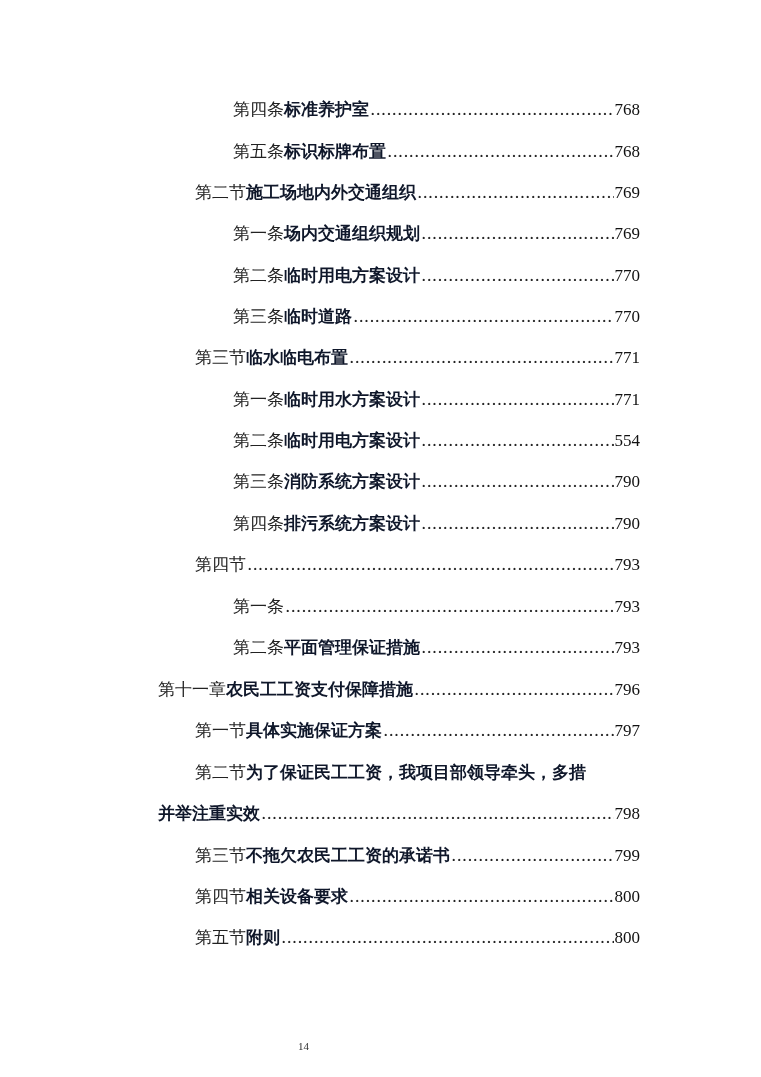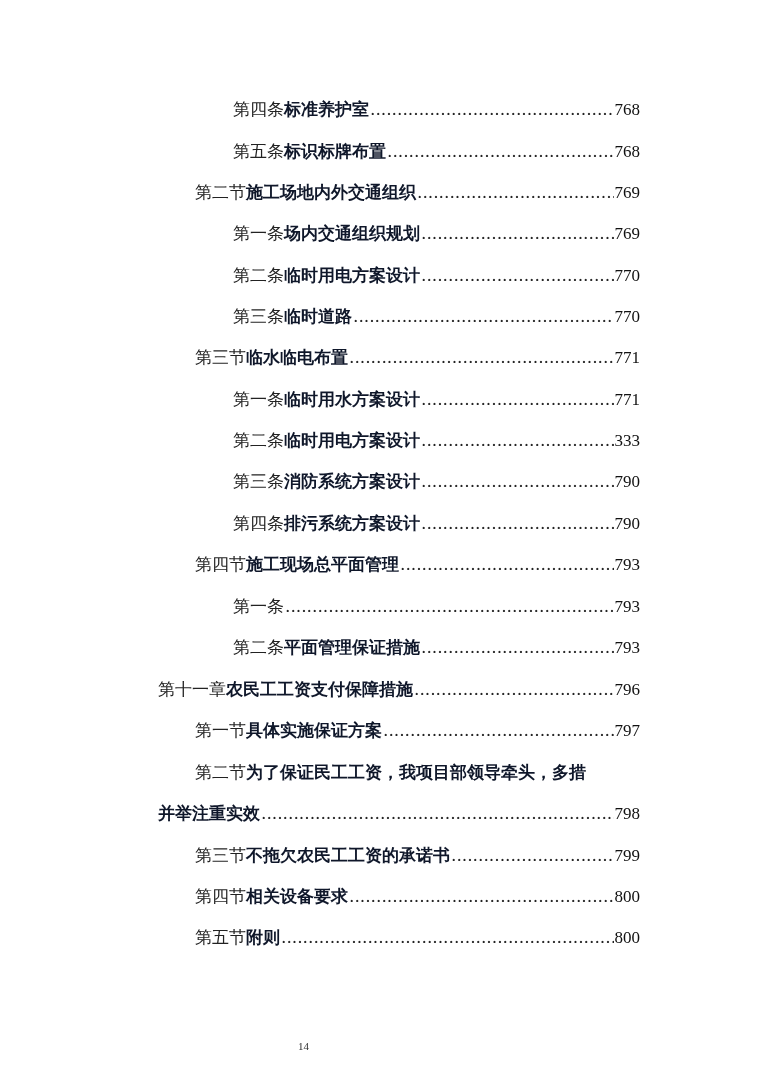--- a/index.html
+++ b/index.html
@@ -97,21 +97,21 @@
       <span class="leader"></span>
       <span class="page">771</span>
     </div>
   </div>
 
   <div class="row" style="top:428px">
     <div class="entry l3">
       <span class="prefix">第二条</span>
       <span class="title">临时用电方案设计</span>
       <span class="leader"></span>
-      <span class="page">333</span>
+      <span class="page">554</span>
     </div>
   </div>
 
   <div class="row" style="top:469px">
     <div class="entry l3">
       <span class="prefix">第三条</span>
       <span class="title">消防系统方案设计</span>
       <span class="leader"></span>
       <span class="page">790</span>
     </div>
@@ -122,21 +122,20 @@
       <span class="prefix">第四条</span>
       <span class="title">排污系统方案设计</span>
       <span class="leader"></span>
       <span class="page">790</span>
     </div>
   </div>
 
   <div class="row" style="top:552px">
     <div class="entry l2">
       <span class="prefix">第四节</span>
-      <span class="title">施工现场总平面管理</span>
       <span class="leader"></span>
       <span class="page">793</span>
     </div>
   </div>
 
   <div class="row" style="top:594px">
     <div class="entry l3">
       <span class="prefix">第一条</span>
       <span class="leader"></span>
       <span class="page">793</span>

